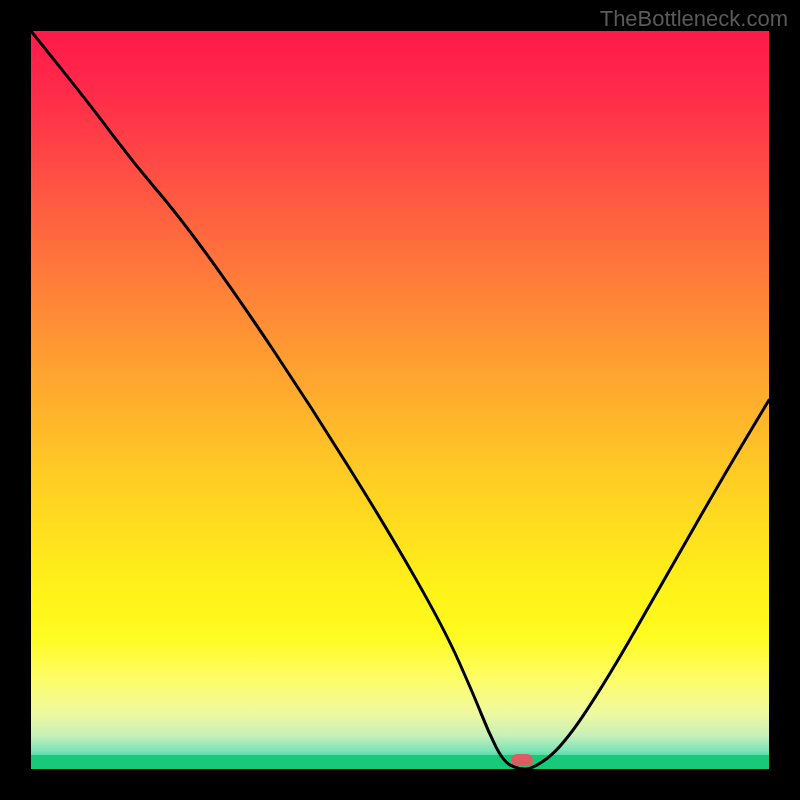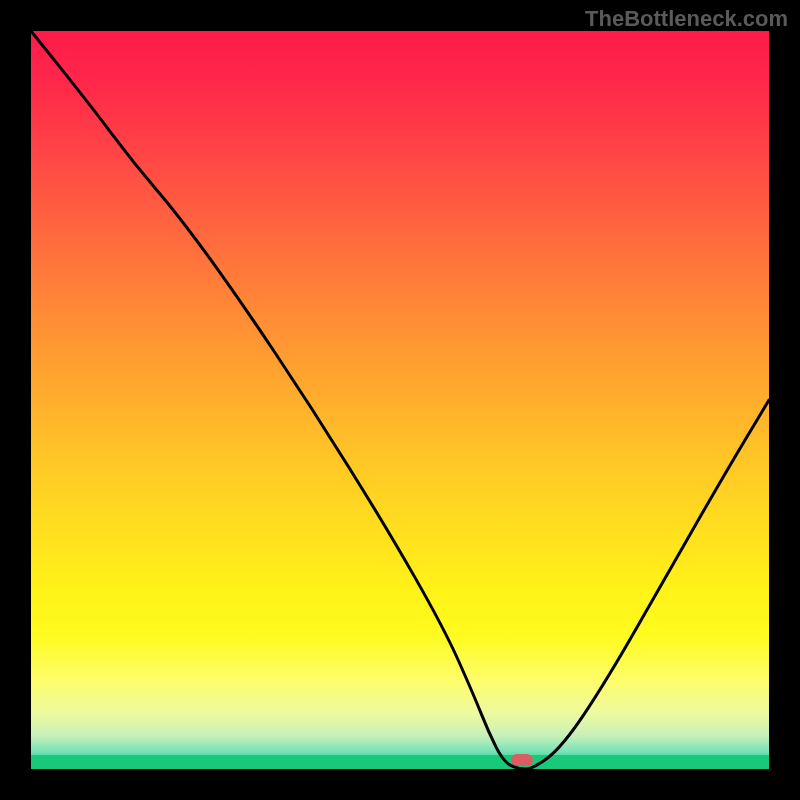--- a/index.html
+++ b/index.html
@@ -13,21 +13,21 @@
     background: #000;
     position: relative;
     font-family: Arial, Helvetica, sans-serif;
   }
   .watermark {
     position: absolute;
     top: 6px;
     right: 12px;
     color: #5a5a5a;
     font-size: 22px;
-    font-weight: 700;
+    font-weight: 400;
     z-index: 10;
   }
   .plot-area {
     position: absolute;
     left: 31px;
     top: 31px;
     width: 738px;
     height: 738px;
     overflow: hidden;
   }

